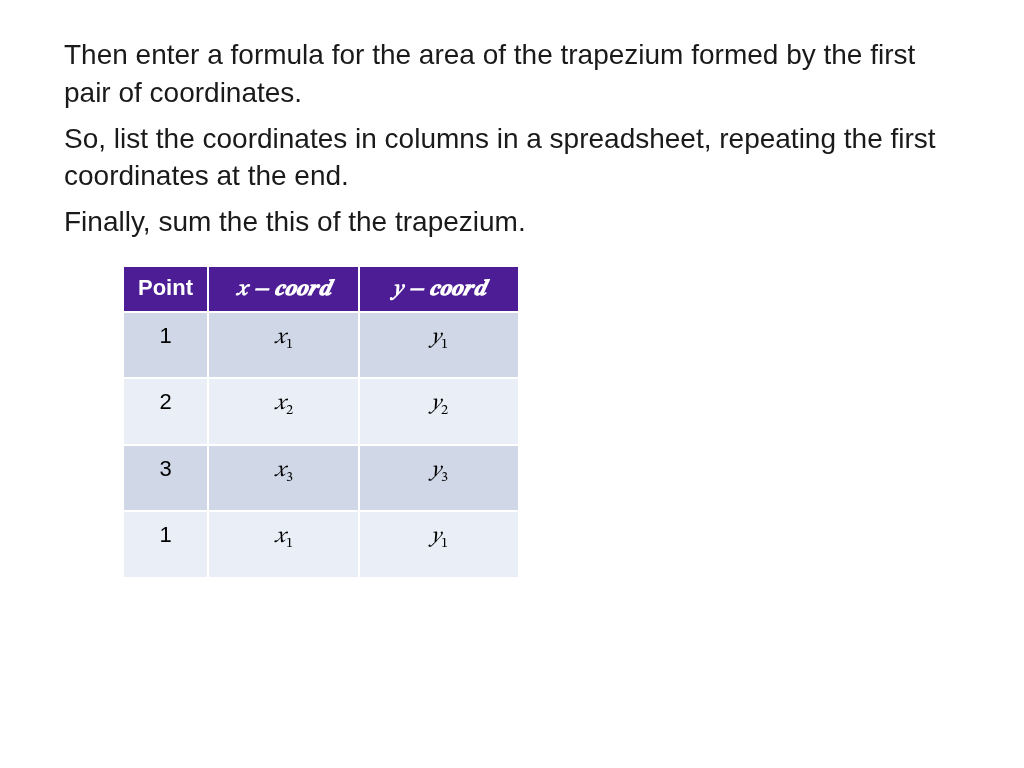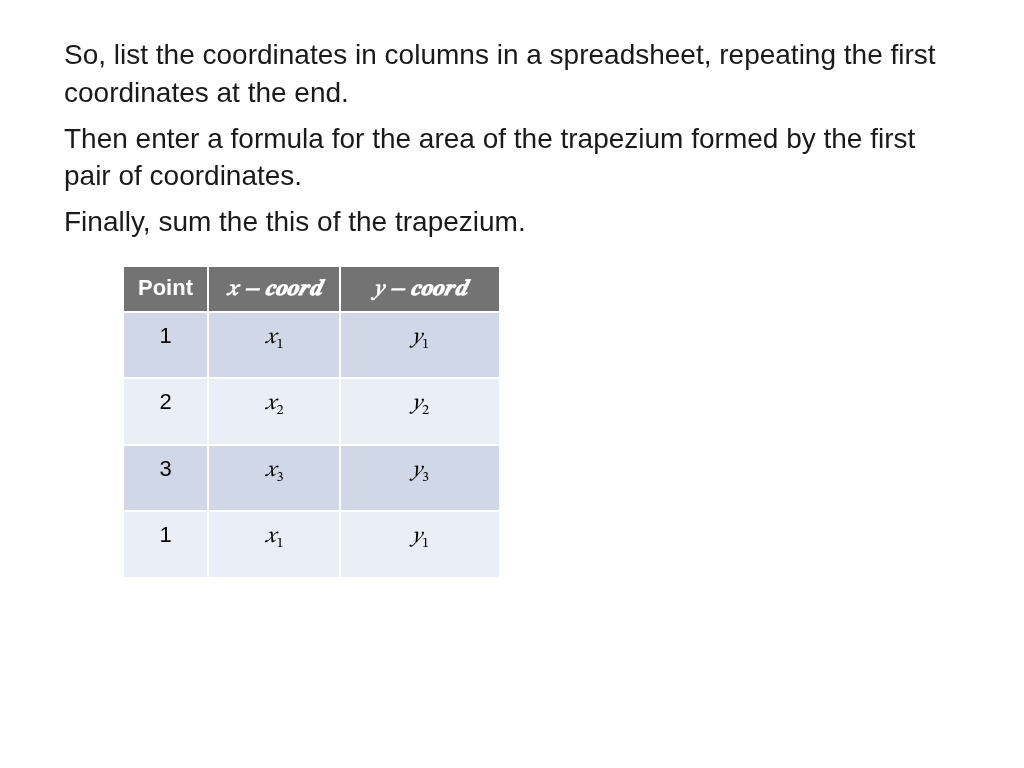--- a/index.html
+++ b/index.html
@@ -2,39 +2,39 @@
 <html><head>
   <meta charset="utf-8">
   <style>
     * { box-sizing: border-box; margin: 0; padding: 0; }
     html, body { width: 1024px; height: 768px; background: #fff; font-family: "Comic Sans MS", cursive, sans-serif; }
     .slide { padding: 36px 64px; }
     .body-text { font-size: 28px; line-height: 1.35; color: #1a1a1a; margin-bottom: 8px; }
     .table-wrap { margin-top: 24px; margin-left: 58px; }
     table { border-collapse: collapse; }
     th, td { text-align: center; vertical-align: top; padding: 10px 14px 24px 14px; font-size: 22px; border: 2px solid #fff; }
-    th { background: #737373; color: #fff; font-weight: bold; font-family: "Comic Sans MS", cursive, sans-serif; padding-top: 8px; padding-bottom: 8px; }
+    th { background: #4c1d95; color: #fff; font-weight: bold; font-family: "Comic Sans MS", cursive, sans-serif; padding-top: 8px; padding-bottom: 8px; }
     th.math, td.math { font-family: "Cambria Math", "STIX Two Math", "Times New Roman", serif; font-style: italic; font-weight: normal; }
     th.math { font-weight: bold; }
     tr.band-dark td { background: #d0d7e6; }
     tr.band-light td { background: #eaeef7; }
     .col-point { width: 80px; }
-    .col-x { width: 132px; }
+    .col-x { width: 151px; }
     .col-y { width: 160px; margin-left: 45px; }
     .sub { font-size: 0.65em; vertical-align: sub; font-style: normal; }
     .mathop { font-style: italic; }
     .math strong { font-weight: bold; }
   </style>
 </head>
 <body>
 
 <div class="slide">
 
+  <p class="body-text">Then enter a formula for the area of the trapezium formed by the first pair of coordinates.</p>
   <p class="body-text">So, list the coordinates in columns in a spreadsheet, repeating the first coordinates at the end.</p>
-  <p class="body-text">Then enter a formula for the area of the trapezium formed by the first pair of coordinates.</p>
   <p class="body-text">Finally, sum the this of the trapezium.</p>
 
   <div class="table-wrap">
     <table>
       <thead>
         <tr>
           <th class="col-point">Point</th>
           <th class="col-x math">
             <span class="mathop">𝑥 − </span><strong>𝒄𝒐𝒐𝒓𝒅</strong>
           </th>

